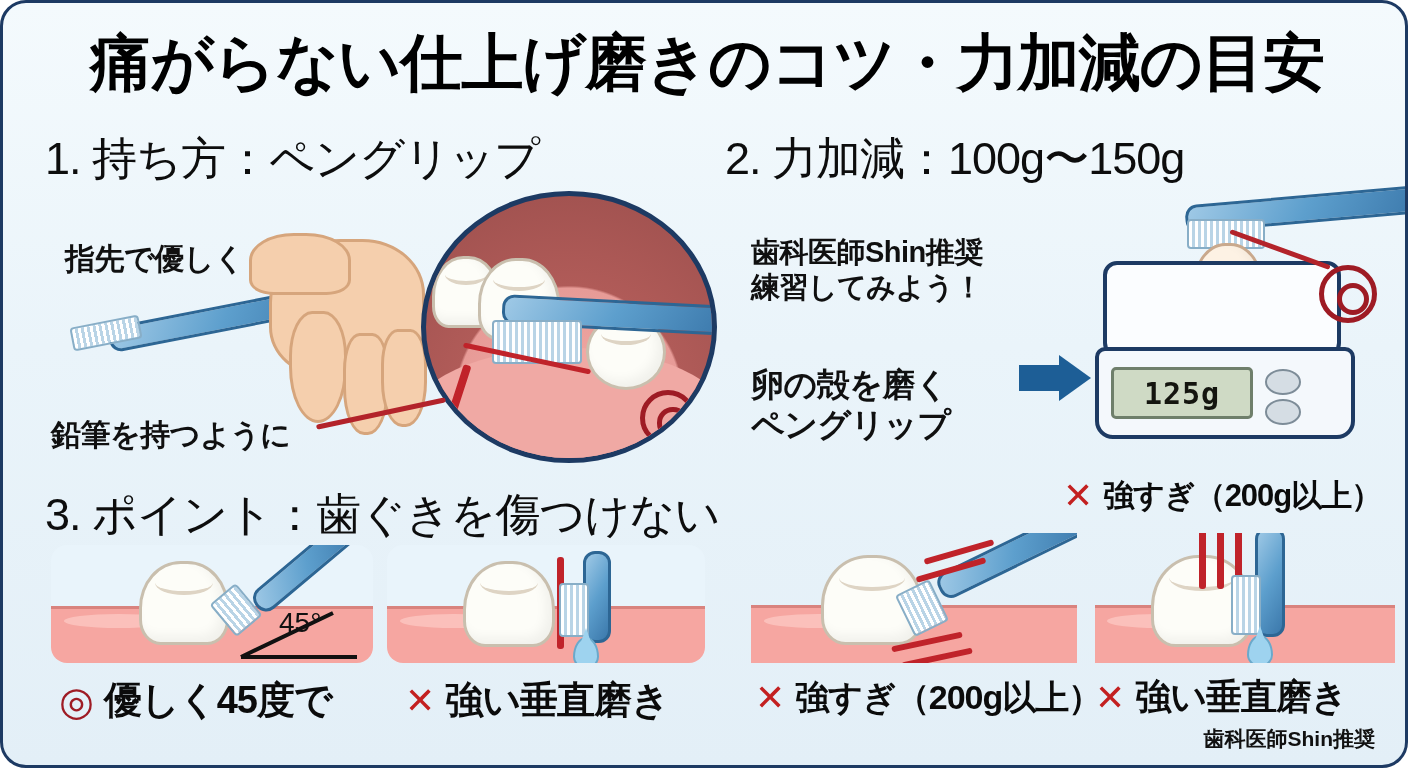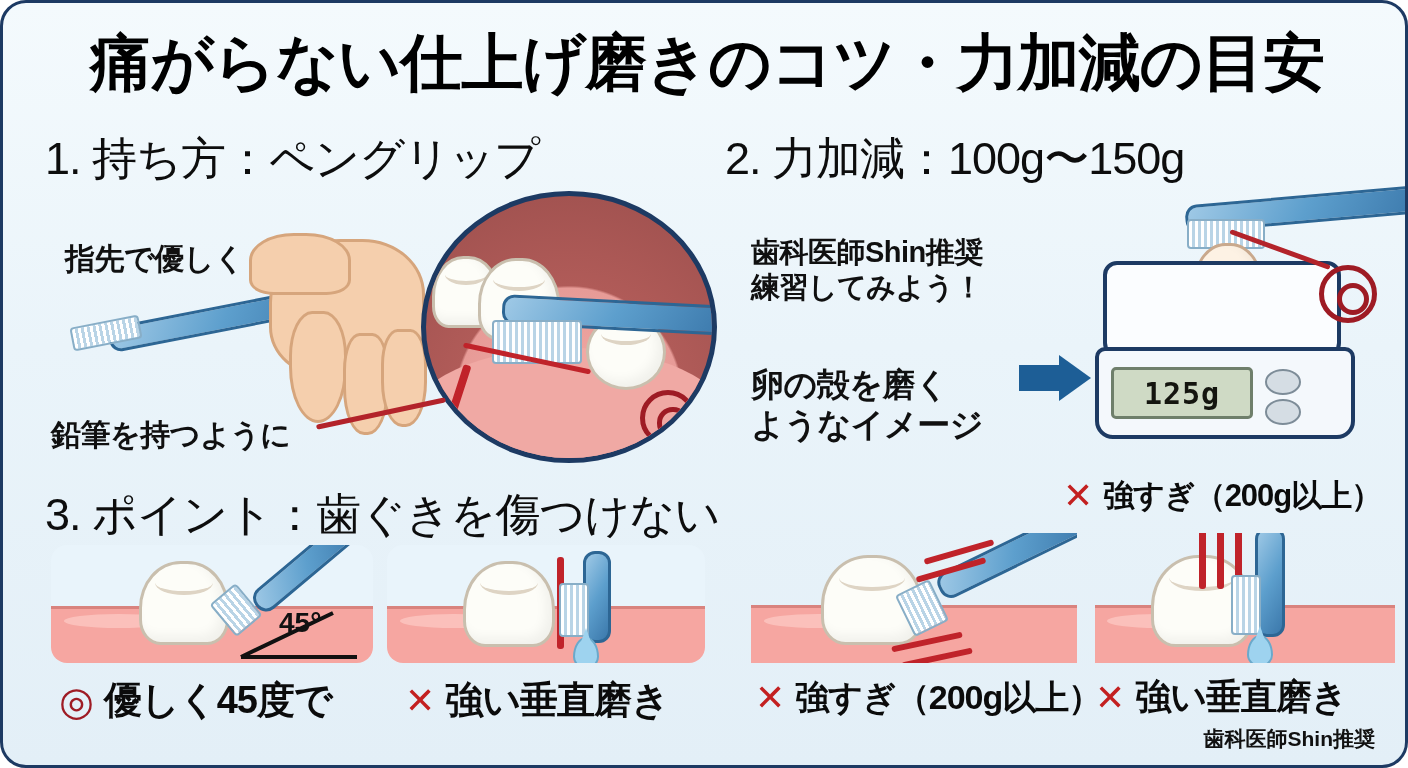--- a/index.html
+++ b/index.html
@@ -219,21 +219,21 @@
   <div class="ptr" style="left:312px;top:408px;width:132px;transform:rotate(-12deg);"></div>
 
   <div class="sec-h" id="h2">2. 力加減：100g〜150g</div>
 
   <div class="lbl" id="lbl-scale">
     <div>歯科医師Shin推奨</div>
     <div>練習してみよう！</div>
   </div>
   <div class="lbl" id="lbl-egg">
     <div>卵の殻を磨く</div>
-    <div>ようなイメージ</div>
+    <div>ペングリップ</div>
   </div>
 
   <div class="arrow-blue">
     <div class="shaft"></div>
       <div class="head"></div>
   </div>
 
   <div id="scale-art">
 
     <div class="brush-handle" style="left:82px;top:-4px;width:236px;height:22px;transform:rotate(-5deg);"></div>
@@ -259,21 +259,21 @@
   <div class="sec-h" id="h3">3. ポイント：歯ぐきを傷つけない</div>
 
   <div class="panel" style="left:48px;top:542px;width:322px;height:118px;">
     <div class="gum"></div>
     <div class="tooth" style="left:88px;top:16px;width:84px;height:78px;"></div>
     <div class="brush-handle" style="left:190px;top:6px;width:126px;height:20px;transform:rotate(-40deg);"></div>
     <div class="bristles" style="left:168px;top:44px;width:30px;height:38px;transform:rotate(-40deg);"></div>
     <svg style="position:absolute;left:186px;top:66px;" width="126" height="52">
       <path d="M4 46 L120 46 M4 46 L96 2" stroke="#111" stroke-width="4" fill="none"></path>
     </svg>
-    <span style="position:absolute;left:228px;top:62px;font-size:28px;font-weight:bold;color:#111;">45°</span>
+    <span style="position:absolute;left:228px;top:62px;font-size:28px;font-weight:normal;color:#111;">45°</span>
   </div>
   <div class="verdict" id="v-45">
     <span class="mark good">◎</span>
     <span class="txt">優しく45度で</span>
   </div>
 
   <div class="panel" style="left:384px;top:542px;width:318px;height:118px;">
     <div class="gum"></div>
     <div class="tooth" style="left:76px;top:16px;width:86px;height:80px;"></div>
     <div class="redline" style="left:170px;top:12px;width:7px;height:92px;"></div>

